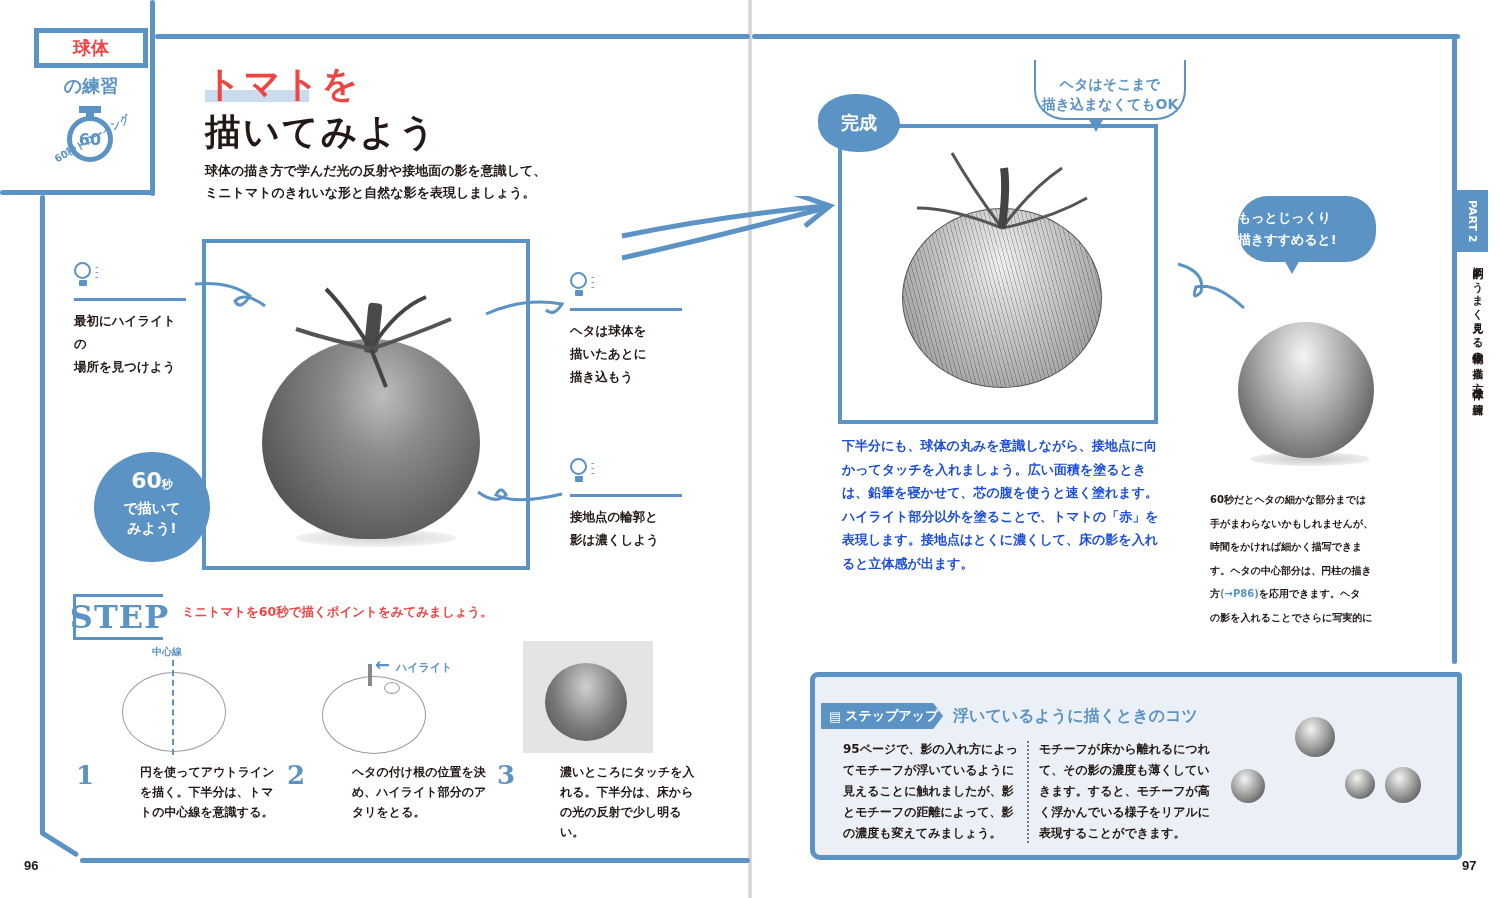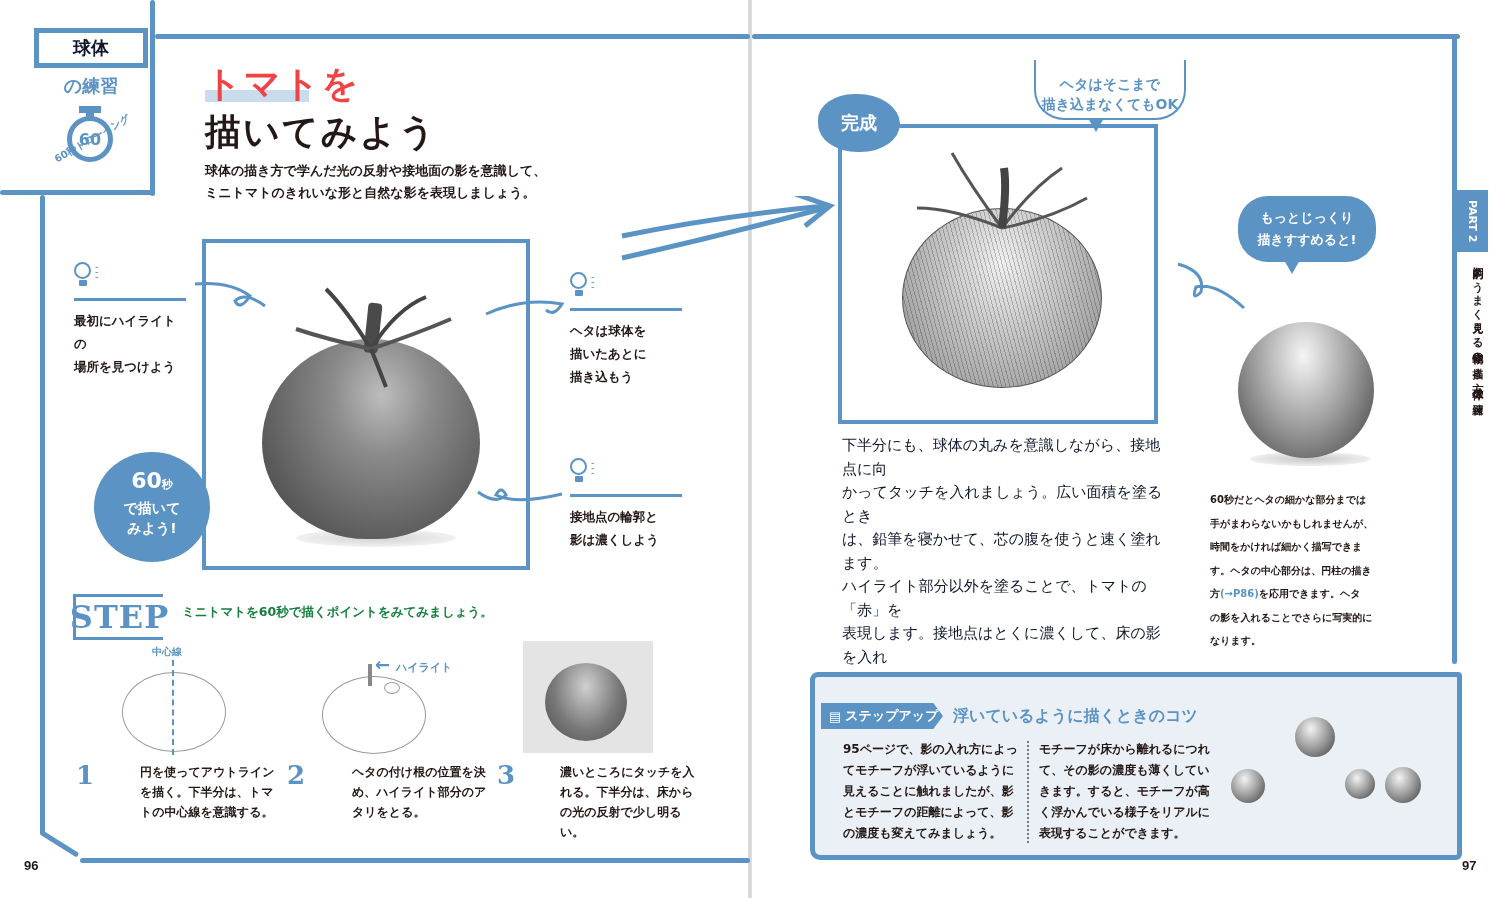--- a/index.html
+++ b/index.html
@@ -5,21 +5,21 @@
   * { box-sizing: border-box; margin: 0; padding: 0; }
   html, body { width: 1500px; height: 898px; overflow: hidden; background: #ffffff; }
   body { position: relative; font-family: "DejaVu Sans", "Liberation Sans", sans-serif; color: #231815; }
   .abs { position: absolute; }
   .spine { left: 748px; top: 0; width: 4px; height: 898px; background: linear-gradient(to right, #e6e6e6, #cfcfcf, #e6e6e6); }
 
   
   .crayon { position: absolute; background: #5b93c5; border-radius: 3px; }
 
   
-  .cat-box { left: 34px; top: 28px; width: 114px; height: 40px; border: 5px solid #5b93c5; display: flex; align-items: center; justify-content: center; color: #0f172a; font-size: 18px; font-weight: bold; }
+  .cat-box { left: 34px; top: 28px; width: 114px; height: 40px; border: 5px solid #5b93c5; display: flex; align-items: center; justify-content: center; color: #ef4444; font-size: 18px; font-weight: bold; }
   .cat-sub { left: 34px; top: 74px; width: 114px; text-align: center; color: #5b93c5; font-size: 18px; font-weight: bold; }
   .timer { left: 64px; top: 106px; width: 52px; height: 60px; }
   .timer-cap { position: absolute; left: 15px; top: 0; width: 22px; height: 7px; background: #5b93c5; }
   .timer-stem { position: absolute; left: 22px; top: 6px; width: 8px; height: 5px; background: #5b93c5; }
   .timer-face { position: absolute; left: 3px; top: 10px; width: 46px; height: 46px; border: 5px solid #5b93c5; border-radius: 50%; display: flex; align-items: center; justify-content: center; color: #5b93c5; font-weight: bold; font-size: 16px; }
   .timer-arc { left: 52px; top: 154px; width: 100px; color: #5b93c5; font-size: 10px; font-weight: bold; transform: rotate(-30deg); transform-origin: left top; white-space: nowrap; }
 
   
   .title-mark { left: 205px; top: 90px; width: 104px; height: 12px; background: #c9dbec; }
   .title1 { left: 205px; top: 60px; font-size: 36px; font-weight: bold; letter-spacing: 2px; color: #ef4444; }
@@ -42,21 +42,21 @@
   .hint-text { font-size: 12.5px; font-weight: bold; line-height: 23px; color: #231815; }
 
   
   .badge60 { left: 94px; top: 452px; width: 116px; height: 110px; border-radius: 50%; background: #5b93c5; color: #fff; text-align: center; font-weight: bold; padding-top: 16px; }
   .badge60 .big { font-size: 22px; line-height: 26px; }
   .badge60 .big small { font-size: 11px; }
   .badge60 .line { font-size: 14px; line-height: 20px; }
 
   
   .step-logo { left: 73px; top: 594px; width: 90px; height: 46px; border-top: 3px solid #5b93c5; border-bottom: 3px solid #5b93c5; border-left: 3px solid #5b93c5; display: flex; align-items: center; justify-content: center; color: #5b93c5; font-family: "DejaVu Serif", serif; font-size: 32px; font-weight: bold; letter-spacing: 1px; }
-  .step-lead { left: 182px; top: 604px; font-size: 12.5px; font-weight: bold; color: #15803d; }
+  .step-lead { left: 182px; top: 604px; font-size: 12.5px; font-weight: bold; color: #ef4444; }
   .sketch-circle { position: absolute; border: 1px solid #9a9a9a; border-radius: 50%; }
   .center-label { left: 152px; top: 645px; font-size: 10px; font-weight: bold; color: #5b93c5; }
   .center-line { left: 172px; top: 660px; width: 0; height: 95px; border-left: 2px dashed #5b93c5; }
   .hl-label { left: 396px; top: 660px; font-size: 11px; color: #5b93c5; font-weight: bold; }
   .hl-arrow { left: 375px; top: 654px; font-size: 18px; color: #5b93c5; font-weight: bold; }
   .shade3 { left: 523px; top: 641px; width: 130px; height: 112px; background: #e4e4e4; }
   .shade3-ball { position: absolute; left: 22px; top: 22px; width: 82px; height: 78px; border-radius: 50%; background: radial-gradient(ellipse at 50% 30%, #d0d0d0 0%, #7a7a7a 55%, #4c4c4c 100%); }
 
   .step-num { font-family: "DejaVu Serif", serif; color: #5b93c5; font-size: 26px; font-weight: bold; }
   .step-text { font-size: 12px; font-weight: bold; line-height: 20px; color: #231815; margin-left: 36px; }
@@ -64,23 +64,23 @@
   .folio { font-family: "Liberation Sans", sans-serif; font-size: 13px; font-weight: bold; color: #231815; }
 
   
   .arrow-crayon { left: 620px; top: 196px; width: 220px; height: 70px; }
   .done-frame { left: 838px; top: 124px; width: 320px; height: 300px; border: 4px solid #5b93c5; background: #fff; overflow: hidden; }
   .done-ball { position: absolute; left: 60px; top: 80px; width: 200px; height: 180px; border-radius: 50%; background: repeating-linear-gradient(75deg, #ffffff 0px, #ffffff 3px, #c8c8c8 3px, #c8c8c8 4px), radial-gradient(ellipse at 50% 30%, #f0f0f0, #8d8d8d); background-blend-mode: multiply; border: 1px solid #555; }
   .done-badge { left: 818px; top: 94px; width: 82px; height: 58px; border-radius: 46% 54% 50% 50%; background: #5b93c5; color: #fff; font-size: 18px; font-weight: bold; display: flex; align-items: center; justify-content: center; }
   .cloud { left: 1034px; top: 60px; width: 152px; height: 60px; border: 2px solid #5b93c5; border-top: none; border-radius: 0 0 30px 30px; background: #fff; text-align: center; color: #5b93c5; font-size: 14px; font-weight: bold; line-height: 20px; padding-top: 14px; }
   .cloud-tail { left: 1088px; top: 118px; width: 0; height: 0; border-left: 8px solid transparent; border-right: 8px solid transparent; border-top: 14px solid #5b93c5; }
 
-  .body-r1 { left: 842px; top: 434px; width: 324px; font-size: 15px; font-weight: normal; line-height: 23.5px; color: #0f172a; }
-
-  .bubble { left: 1238px; top: 196px; width: 138px; height: 66px; background: #5b93c5; border-radius: 30px; color: #fff; font-size: 13px; font-weight: bold; text-align: center; line-height: 22px; padding-top: 11px; }
+  .body-r1 { left: 842px; top: 434px; width: 324px; font-size: 13px; font-weight: bold; line-height: 23.5px; color: #1d4ed8; }
+
+  .bubble { left: 1238px; top: 196px; width: 138px; height: 66px; background: #5b93c5; border-radius: 30px; color: #fff; font-size: 13px; font-weight: bold; line-height: 22px; padding-top: 11px; }
   .bubble-tail { left: 1284px; top: 260px; width: 0; height: 0; border-left: 8px solid transparent; border-right: 8px solid transparent; border-top: 14px solid #5b93c5; }
   .final-ball { left: 1238px; top: 322px; width: 136px; height: 136px; border-radius: 50%; background: radial-gradient(ellipse at 48% 25%, #f5f5f5 0%, #a5a5a5 45%, #3d3d3d 100%); }
   .final-shadow { left: 1250px; top: 452px; width: 120px; height: 14px; border-radius: 50%; background: radial-gradient(ellipse, rgba(0,0,0,0.22), rgba(0,0,0,0)); }
   .body-r2 { left: 1210px; top: 488px; width: 236px; font-size: 10px; font-weight: bold; line-height: 23.5px; color: #231815; }
   .link { color: #5b93c5; }
 
   
   .side-tab { left: 1456px; top: 190px; width: 32px; height: 62px; background: #5b93c5; }
   .side-tab-label { position: absolute; left: 0; top: 0; width: 32px; height: 62px; writing-mode: vertical-rl; color: #fff; font-size: 11px; font-weight: bold; display: flex; align-items: center; justify-content: center; }
   .side-text { left: 1460px; top: 258px; width: 24px; writing-mode: vertical-rl; font-size: 11px; font-weight: bold; color: #231815; letter-spacing: 1px; }
@@ -279,21 +279,20 @@
 <div class="abs final-shadow"></div>
 <div class="abs final-ball"></div>
 
 <div class="abs body-r2">
   <div>60秒だとヘタの細かな部分までは</div>
   <div>手がまわらないかもしれませんが、</div>
   <div>時間をかければ細かく描写できま</div>
   <div>す。ヘタの中心部分は、円柱の描き</div>
   <div><span>方</span><a class="link">(→P86)</a><span>を応用できます。ヘタ</span></div>
   <div>の影を入れることでさらに写実的に</div>
-  <div>なります。</div>
 </div>
 
 <div class="abs side-tab">
   <div class="side-tab-label">PART 2</div>
 </div>
 <div class="abs side-text">劇的にうまく見える立体物の描き方/球体の練習</div>
 
 <div class="abs stepup">
   <div class="stepup-tag">
     <span style="margin-right:4px;">▤</span>

